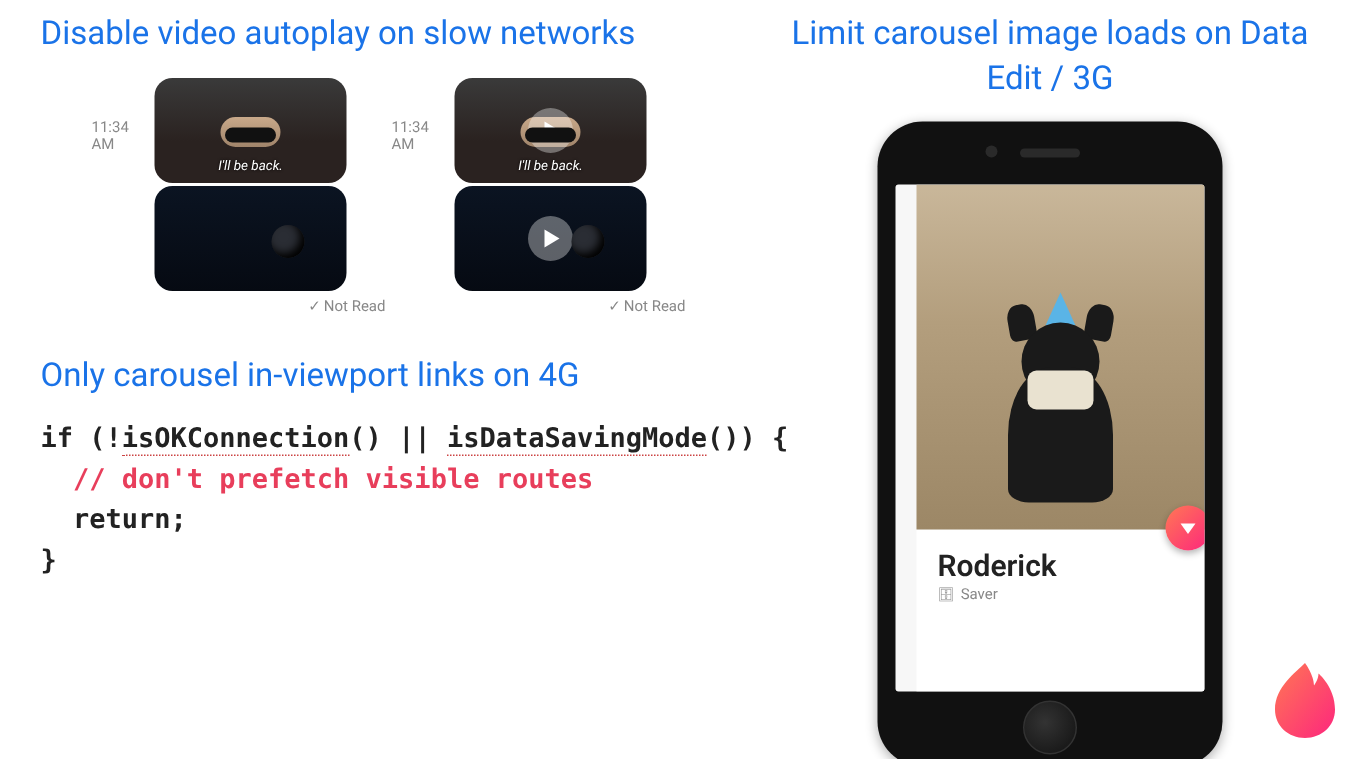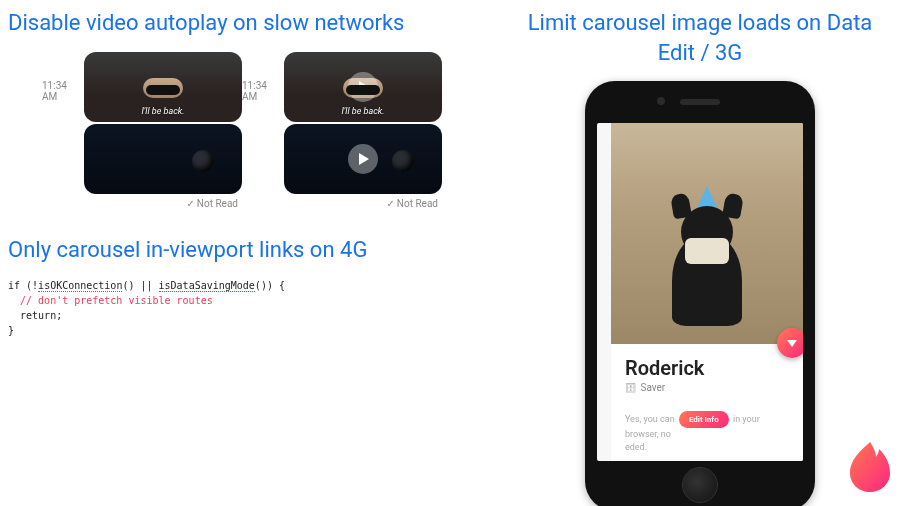--- a/index.html
+++ b/index.html
@@ -6,21 +6,21 @@
   body {
     width: 910px;
     height: 506px;
     font-family: -apple-system, BlinkMacSystemFont, "Segoe UI", Roboto, sans-serif;
     background: #fff;
     position: relative;
     overflow: hidden;
   }
   .left-col {
     position: absolute;
-    left: 2px;
+    left: 21px;
     top: 8px;
     width: 480px;
   }
   .right-col {
     position: absolute;
     left: 510px;
     top: 8px;
     width: 380px;
     text-align: center;
   }
@@ -37,21 +37,21 @@
   .twitter-screens {
     display: flex;
     justify-content: center;
     margin-bottom: 26px;
   }
   .twitter-col { width: 200px; }
   .msg-row { display: flex; align-items: flex-start; }
   .timestamp { font-size: 10px; color: #888; width: 42px; padding-top: 28px; }
   .video-stack { flex: 1; display: flex; flex-direction: column; gap: 2px; }
   .video-thumb {
-    width: 158px; height: 70px; border-radius: 12px;
+    width: 128px; height: 70px; border-radius: 12px;
     position: relative; background-size: cover; background-position: center;
     overflow: hidden;
   }
   .video-thumb.arnold {
     background: linear-gradient(#3a3a3a, #2a2220 60%);
   }
   .video-thumb.arnold::before {
     content:""; position:absolute; left:50%; top:38%; transform:translateX(-50%);
     width:40px; height:20px; border-radius:10px;
     background: linear-gradient(#c9a98a, #a0846a);
@@ -85,25 +85,26 @@
     margin-left:2px;
   }
   .not-read {
     font-size: 10px; color:#888; text-align:right; padding:4px 4px 0 0;
   }
   .not-read .check { margin-right:2px; }
 
   .prefetch-heading { margin-top: 6px; }
   .code-block {
     font-family: "Menlo", "Consolas", monospace;
-    font-size: 10px;
+    font-size: 18px;
     line-height: 1.5;
     color:#222;
     white-space: pre;
     padding-left: 6px;
+    font-weight: bold;
   }
   .code-block .fn { border-bottom: 1px dotted #c44; }
   .code-block .comment { color: #e83e5b; }
   .code-block .kw { color: #222; }
 
   
   .phone {
     width: 230px; height: 430px;
     background:#111; border-radius:30px;
     margin: 4px auto 0; position:relative;
@@ -263,26 +264,20 @@
           <div class="dog-bandana"></div>
         </div>
         <div class="fab"></div>
       </div>
       <div class="profile-panel">
         <div class="profile-name">Roderick</div>
         <div class="profile-sub">
           <span class="briefcase">🗄</span>
           <span>Saver</span>
         </div>
-        <div class="profile-msg">
-          <span>Yes, you can</span>
-          <span class="edit-pill">Edit Info</span>
-          <span>in your browser, no</span><br>
-          <span>eded.</span>
-        </div>
       </div>
     </div>
     <div class="phone-home"></div>
   </div>
 </div>
 
 <div class="tinder-logo">
   <svg viewBox="0 0 44 52">
     <path d="M22 2 C22 2 28 10 28 17 C28 17 31 13 31 9 C31 9 42 18 42 33 C42 44 33 52 22 52 C11 52 2 44 2 33 C2 18 16 8 22 2 Z" fill="url(#g)"></path>
     <defs>

